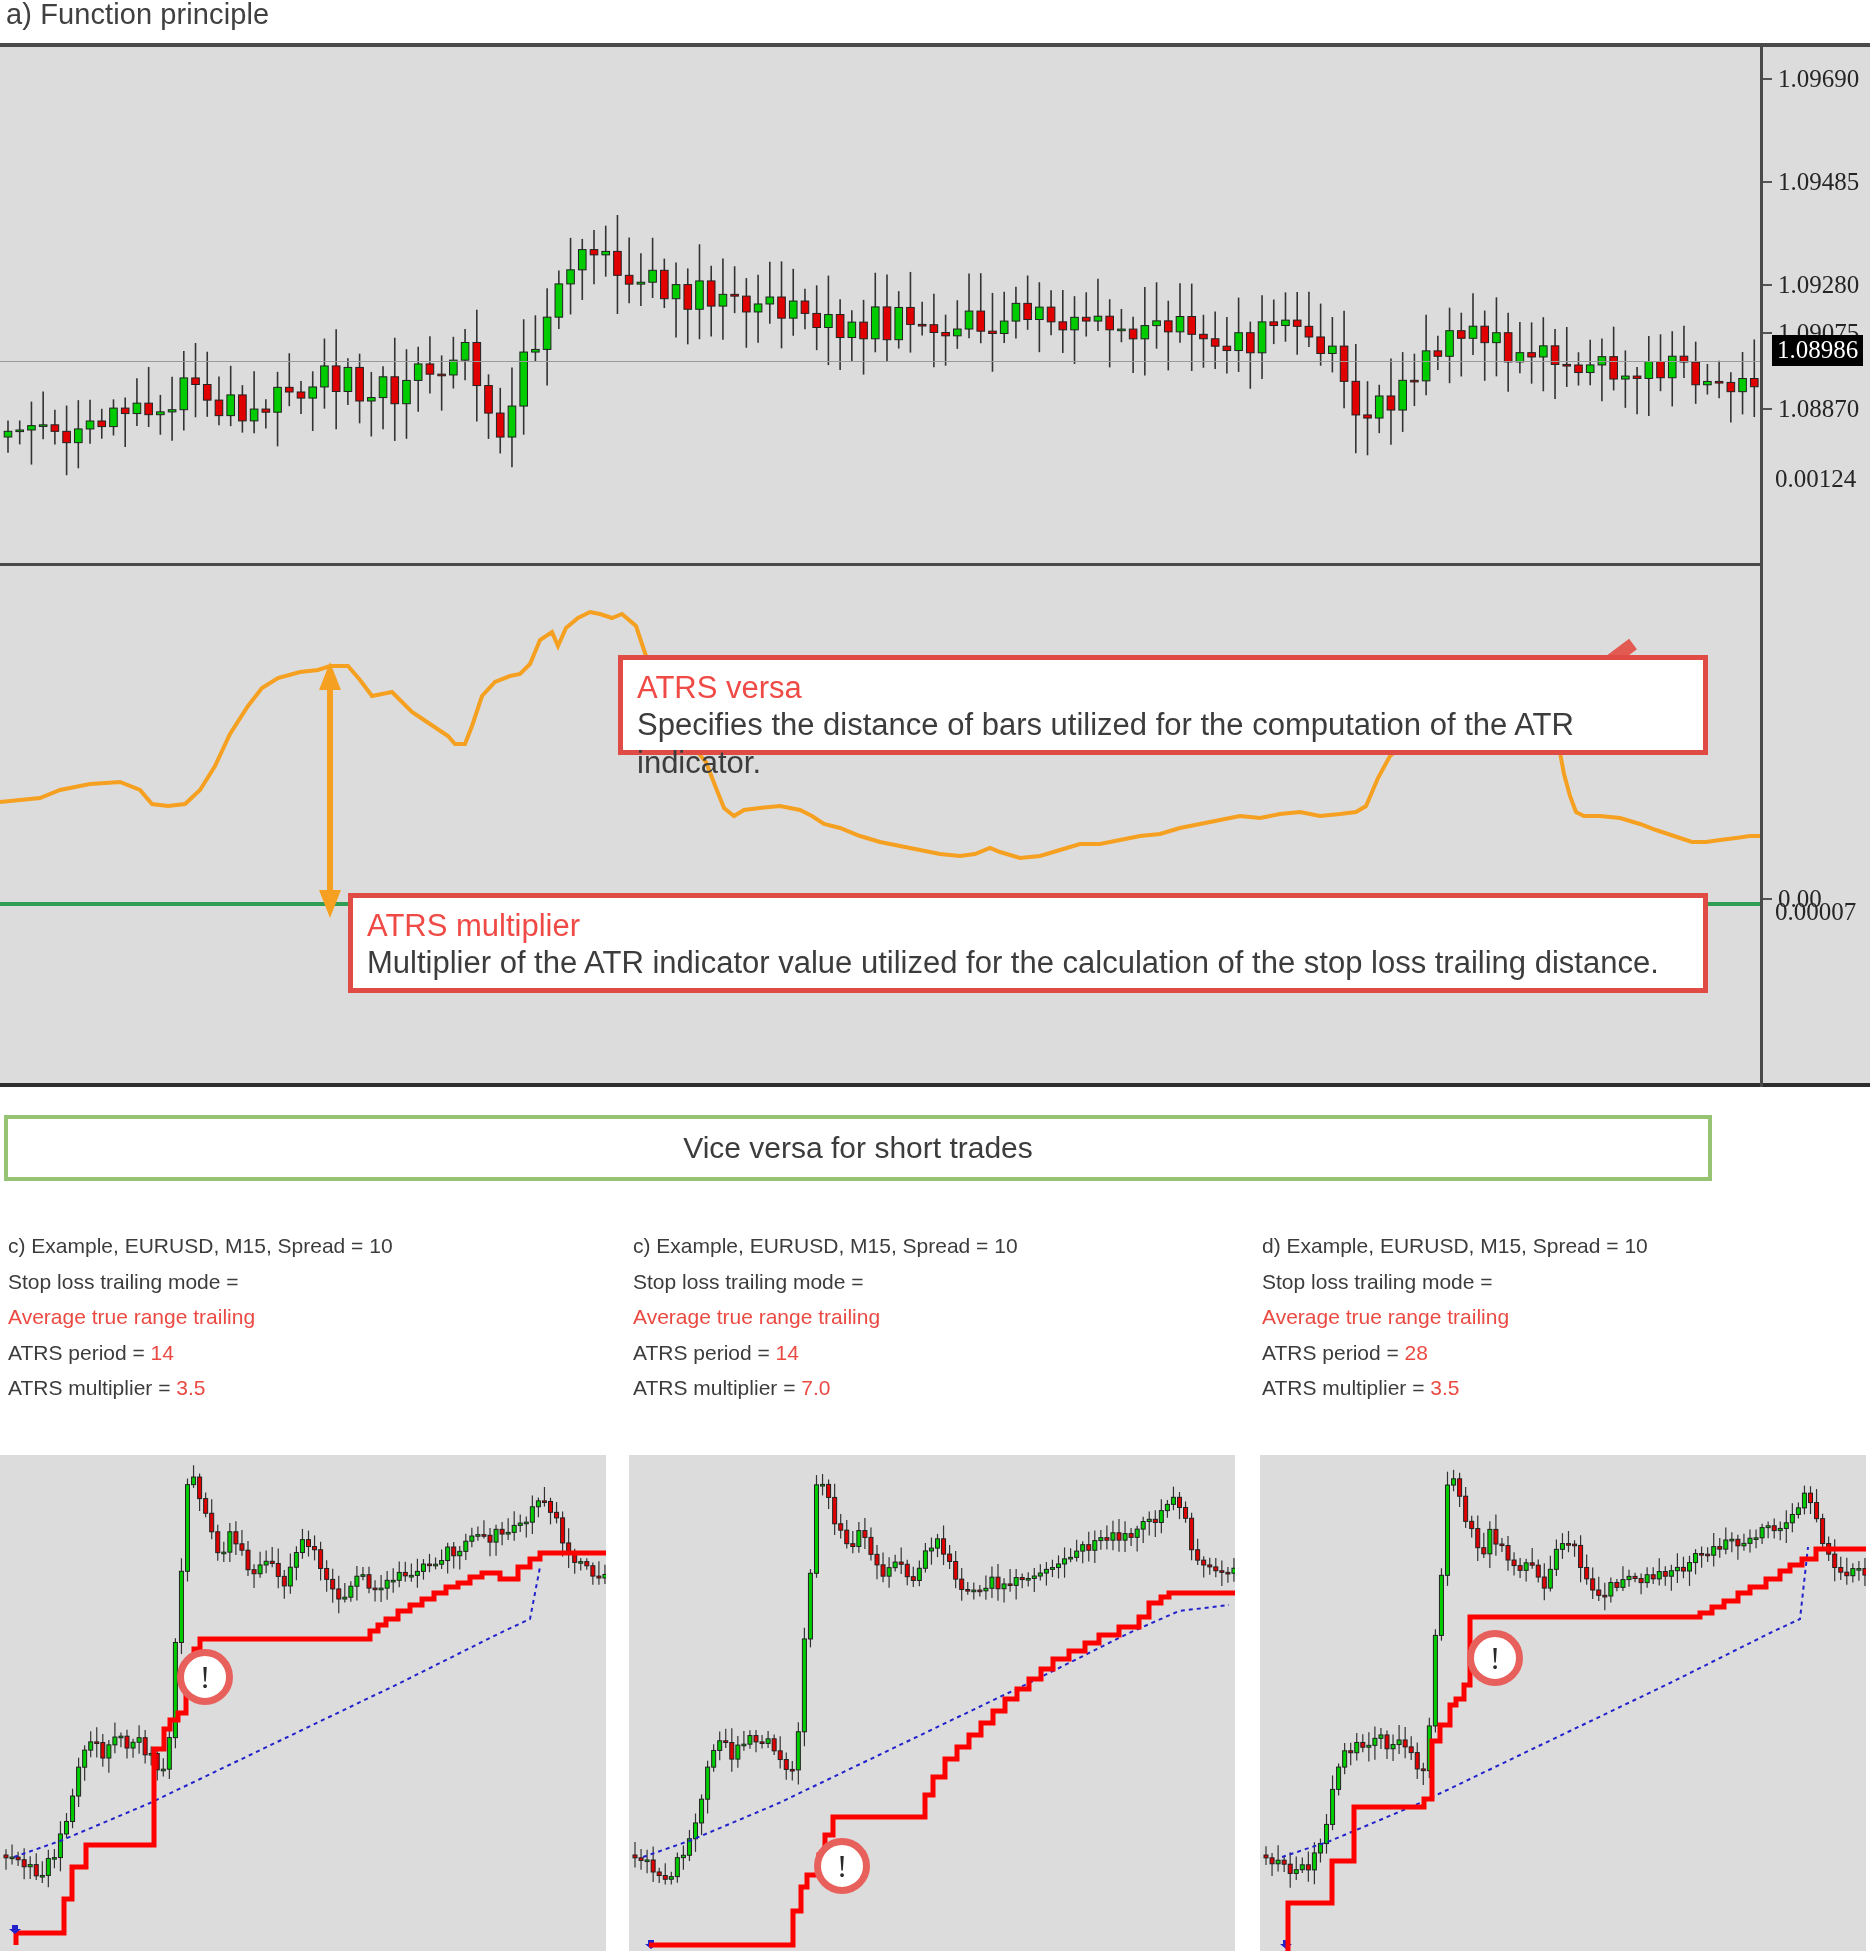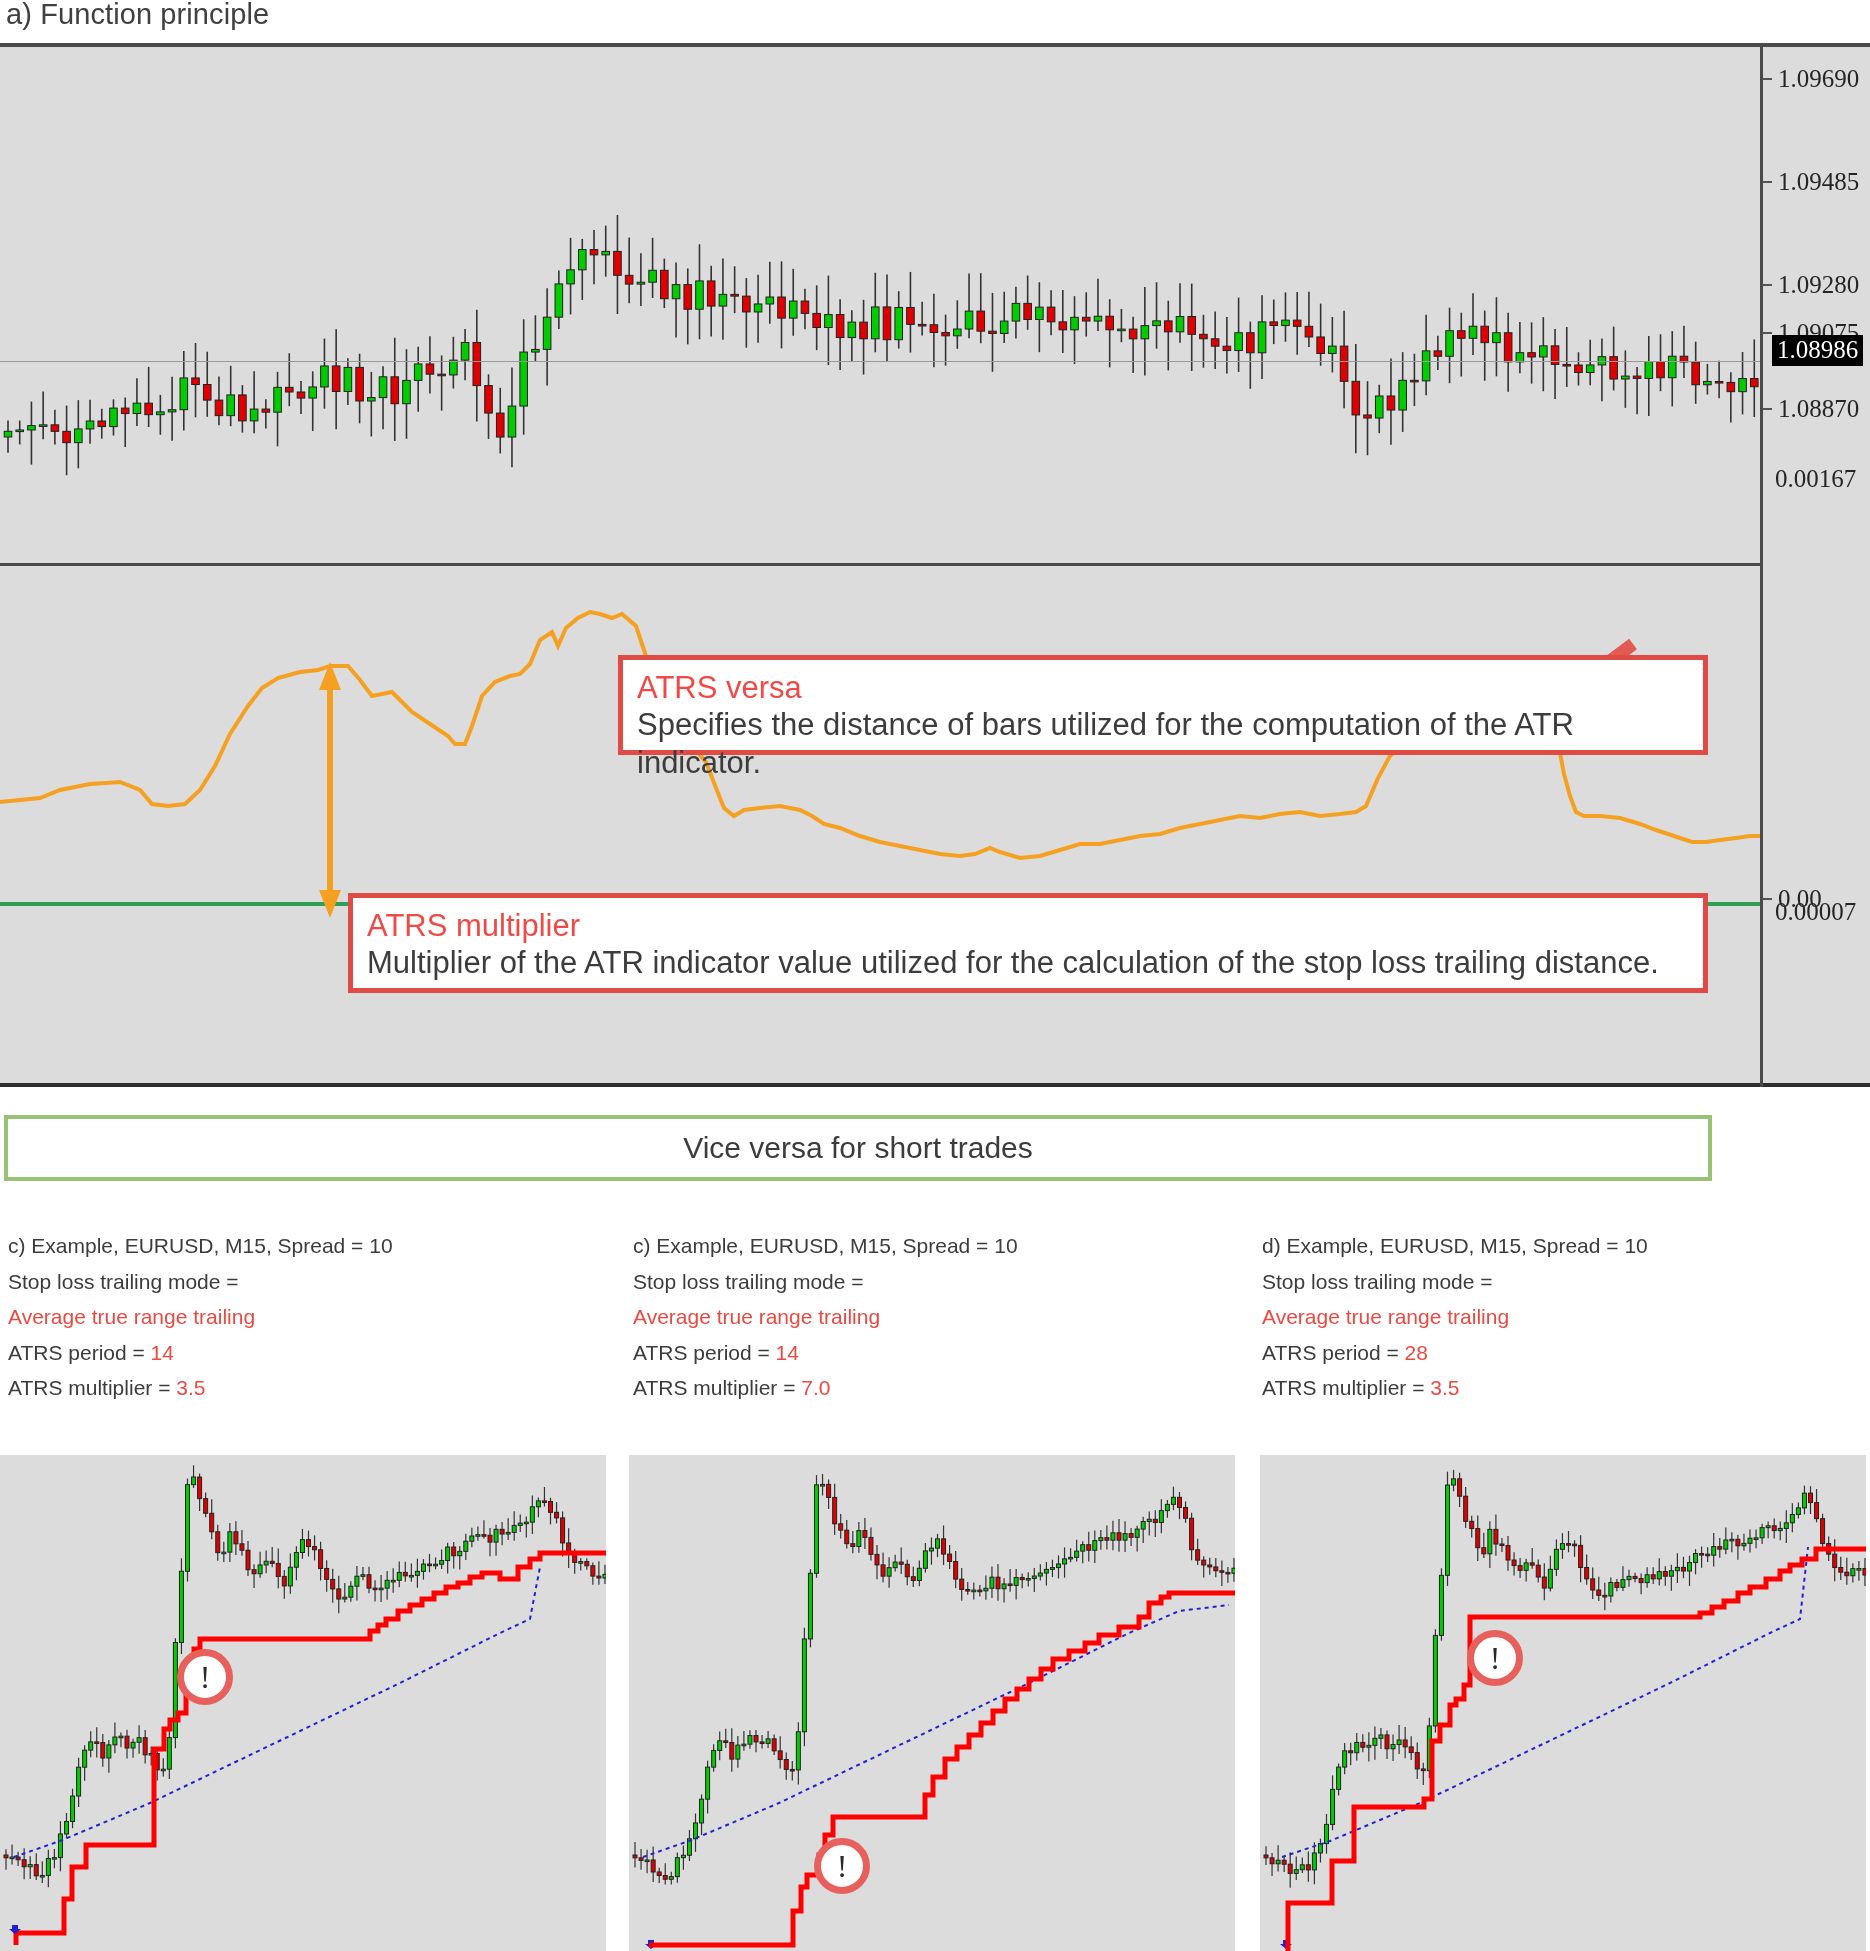--- a/index.html
+++ b/index.html
@@ -402,21 +402,21 @@
       <div class="axis-tick" style="left:1763px; top:285px;"></div>
       <div class="axis-lbl" style="left:1778px; top:272px;">1.09075</div>
 
       <div class="axis-lbl cur" style="left:1772px; top:288px;">1.08986</div>
 
       <div class="axis-tick" style="left:1763px; top:361px;"></div>
       <div class="axis-lbl" style="left:1778px; top:348px;">1.08870</div>
     </div>
 
     <div>
-      <div class="axis-lbl" style="left:1775px; top:418px;">0.00167</div>
+      <div class="axis-lbl" style="left:1775px; top:418px;">0.00124</div>
       <div class="axis-tick" style="left:1763px; top:851px;"></div>
       <div class="axis-lbl" style="left:1778px; top:838px;">0.00</div>
       <div class="axis-lbl" style="left:1775px; top:851px;">0.00007</div>
     </div>
 
     <div class="callout" style="left:618px; top:608px; width:1090px; height:100px;">
       <div class="c-title">ATRS versa</div>
       <div class="c-body">Specifies the distance of bars utilized for the computation of the ATR indicator.</div>
     </div>
 

